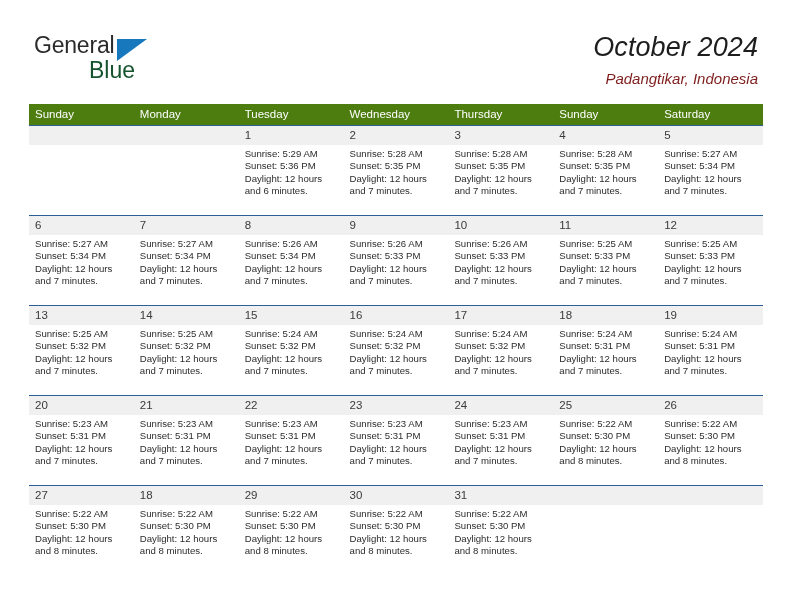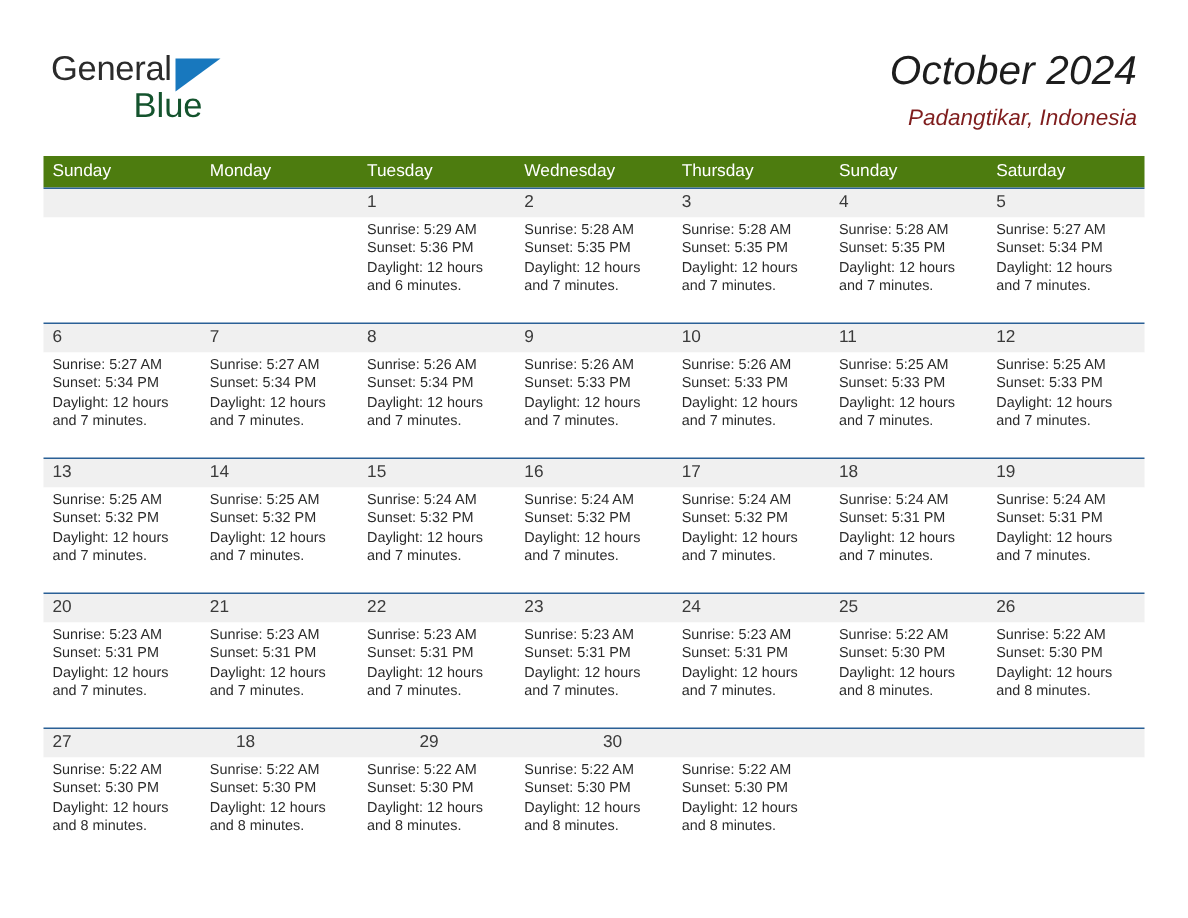--- a/index.html
+++ b/index.html
@@ -394,20 +394,21 @@
         </div>
       </div>
     </div>
 
     <div class="week">
       <div class="week-numbers">
         <div class="num-cell">27</div>
         <div class="num-cell">18</div>
         <div class="num-cell">29</div>
         <div class="num-cell">30</div>
+        <div class="num-cell">31</div>
         <div class="num-cell"></div>
         <div class="num-cell"></div>
       </div>
       <div class="week-body">
         <div class="info-cell">
           <span class="ln">Sunrise: 5:22 AM</span>
           <span class="ln">Sunset: 5:30 PM</span>
           <span class="ln">Daylight: 12 hours</span>
           <span class="ln">and 8 minutes.</span>
         </div>

